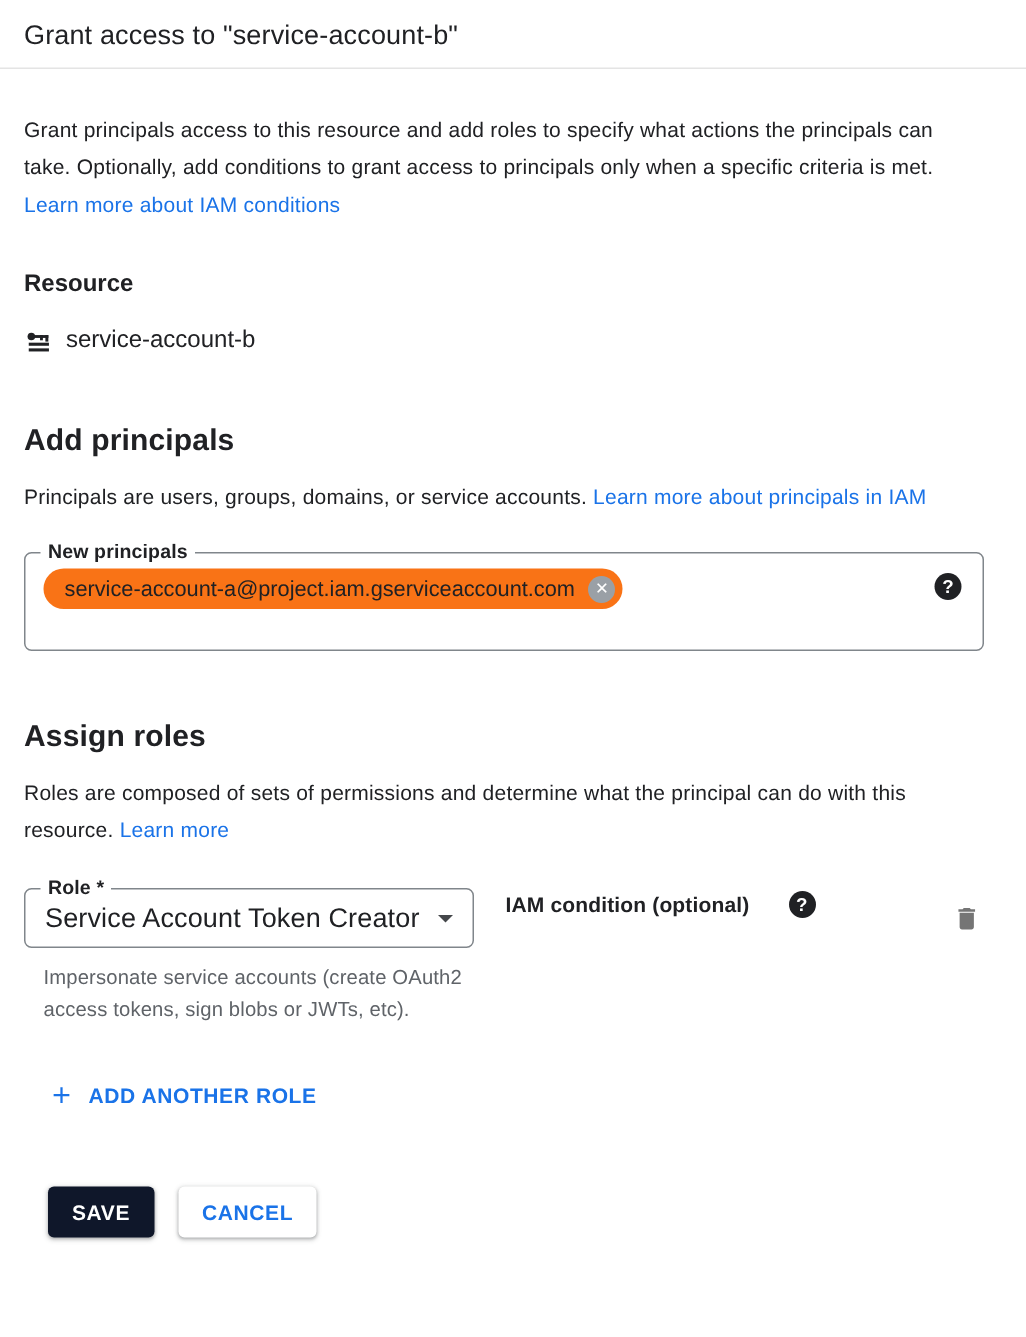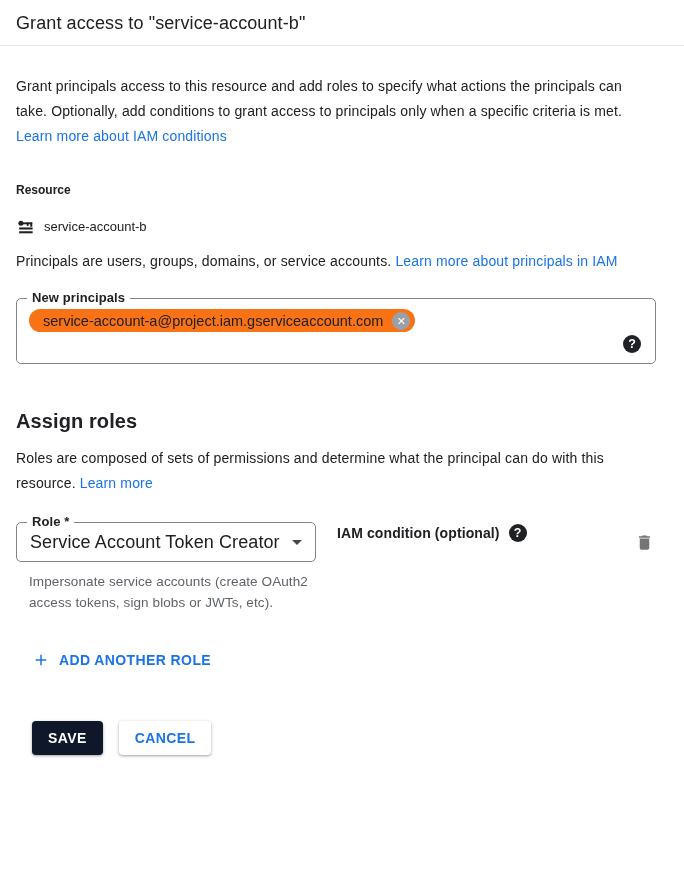--- a/index.html
+++ b/index.html
@@ -25,26 +25,26 @@
   .content { padding: 0 28px 0 16px; }
 
   .intro {
     margin: 28px 0 0;
     font-size: 14px; line-height: 25px; letter-spacing: .15px;
     max-width: 626px;
   }
 
   .section-heading {
     margin: 30px 0 0;
-    font-size: 12px; font-weight: 700; line-height: 22px;
+    font-size: 16px; font-weight: 700; line-height: 22px;
   }
   .resource-row {
     margin-top: 16px;
-    display: flex; align-items: flex-start; gap: 9px;
-    font-size: 13px; line-height: 20px;
+    display: flex; align-items: flex-end; gap: 9px;
+    font-size: 16px; line-height: 20px;
   }
 
   .big-heading {
     margin: 44px 0 0;
     font-size: 20px; font-weight: 700; line-height: 26px; letter-spacing: .1px;
   }
   .desc {
     margin: 12px 0 0;
     font-size: 14px; line-height: 25px; letter-spacing: .15px;
     max-width: 632px;
@@ -62,21 +62,20 @@
     font-size: 13px; font-weight: 700; line-height: 16px; letter-spacing: .1px;
     color: #202124;
   }
 
   .principals-box {
     margin-top: 24px;
     height: 66px;
     padding: 10px 14px 10px 12px;
     display: flex; align-items: flex-start;
     cursor: text;
-    flex-direction: column;
   }
   .chip {
     display: inline-flex; align-items: center; gap: 9px;
     background: #f97316;
     border-radius: 14px;
     height: 27px;
     padding: 0 5px 0 14px;
     font-size: 14.5px;
     white-space: nowrap;
   }
@@ -114,21 +113,21 @@
   }
   .role-helper {
     margin-top: 9px; padding-left: 13px;
     font-size: 13.5px; line-height: 21px; letter-spacing: .1px;
     color: #5f6368;
     max-width: 295px;
   }
 
   .cond-col { margin-left: 21px; padding-top: 1px; }
   .cond-label-row {
-    display: flex; align-items: center; gap: 9px;
+    display: flex; align-items: center; gap: 26px;
     font-size: 14px; font-weight: 700; line-height: 20px; letter-spacing: .1px;
   }
   .text-button {
     display: inline-flex; align-items: center; gap: 9px;
     color: #1a73e8;
     font-size: 14px; font-weight: 700; letter-spacing: .4px;
     padding: 6px 8px;
     border-radius: 4px;
     cursor: pointer;
     user-select: none;
@@ -171,20 +170,21 @@
         <rect x="8" y="6.8" width="12.5" height="2.4" fill="#202124"></rect>
         <rect x="18" y="6.8" width="2.5" height="5.5" fill="#202124"></rect>
         <rect x="13.5" y="6.8" width="2.4" height="4.4" fill="#202124"></rect>
         <rect x="4" y="13.2" width="17" height="2.6" fill="#202124"></rect>
         <rect x="4" y="18" width="17" height="2.6" fill="#202124"></rect>
       </svg>
     </span>
     <span>service-account-b</span>
   </div>
 
+  <h2 class="big-heading">Add principals</h2>
 
   <p class="desc"><span>Principals are users, groups, domains, or service accounts. </span><a>Learn more about principals in IAM</a></p>
 
   <div class="outlined-field principals-box">
     <span class="field-label">New principals</span>
     <span class="chip">
       <span>service-account-a@project.iam.gserviceaccount.com</span>
       <span class="chip-close">✕</span>
     </span>
     <span class="help-icon principals-help">?</span>

